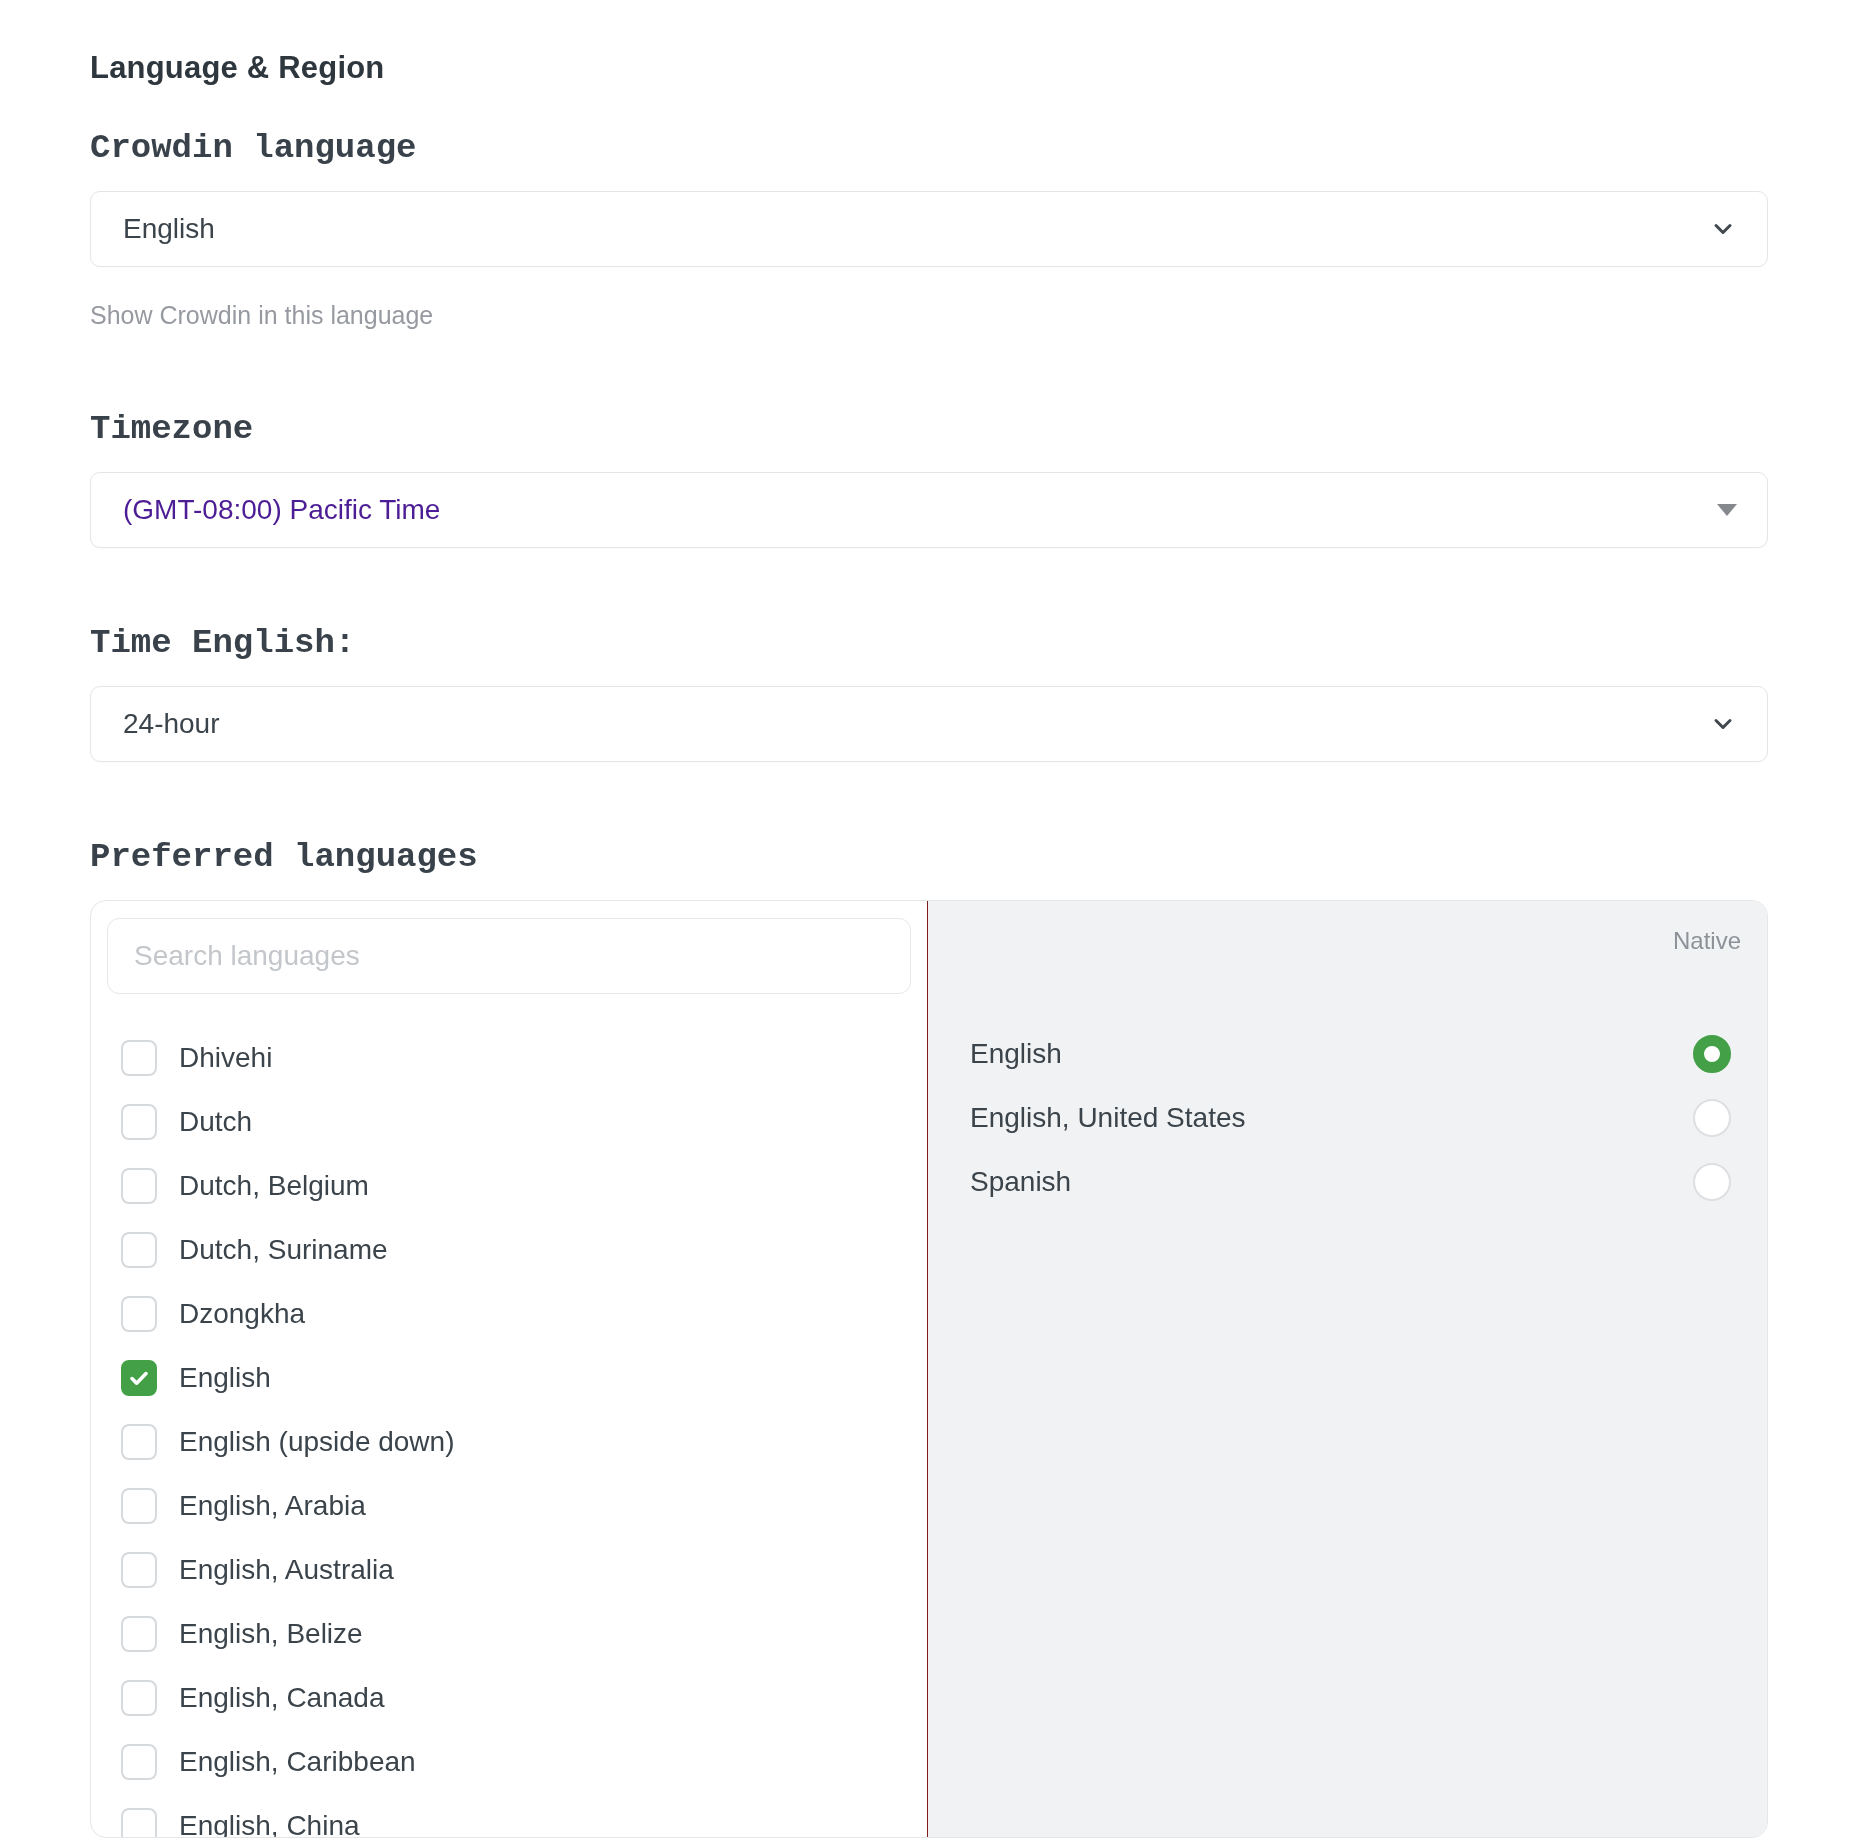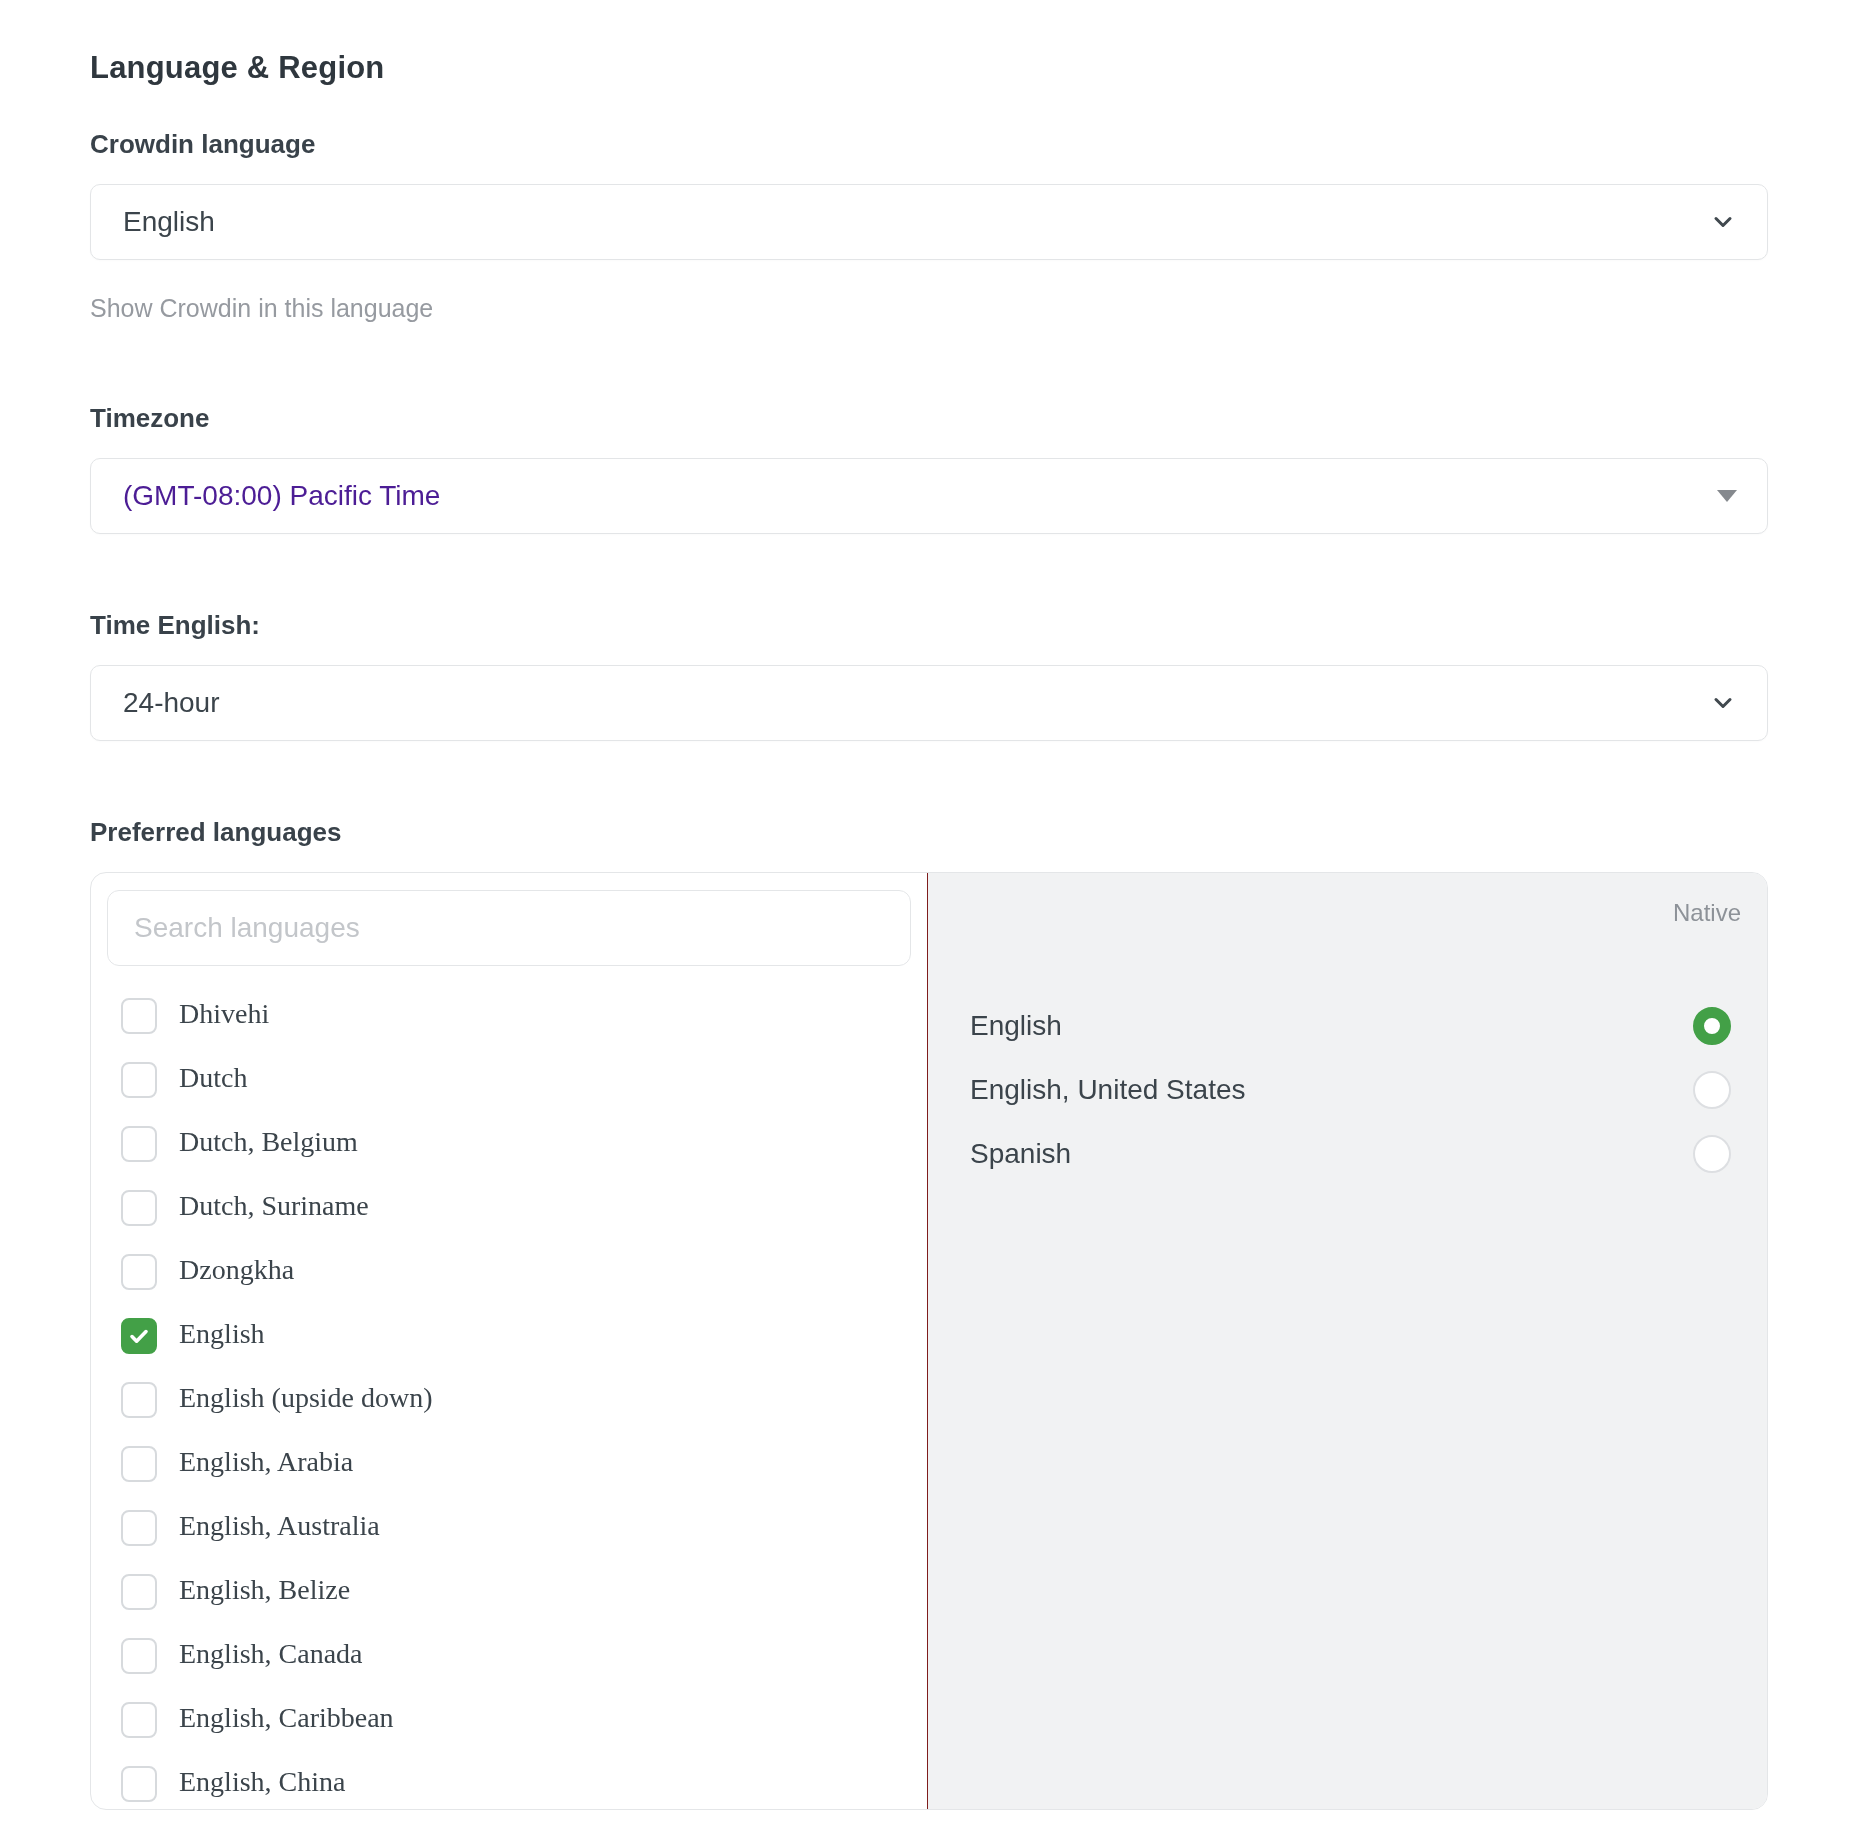--- a/index.html
+++ b/index.html
@@ -9,22 +9,23 @@
     font-family:"Liberation Sans","DejaVu Sans",sans-serif;
     color:#3b444b;
   }
   .content { padding:50px 105px 0 90px; }
 
   .page-title {
     font-size:31px; font-weight:700; color:#2f373e;
     margin-bottom:43px; letter-spacing:0.2px;
   }
   .field-label {
-    font-size:26px; font-weight:600; color:#39424a;
+    font-size:34px; font-weight:600; color:#39424a;
     margin-bottom:24px;
+    font-family:Liberation Mono, monospace;
   }
   .select-box {
     height:76px; width:100%;
     border:1px solid #e3e5e7; border-radius:10px; background:#fff;
     display:flex; align-items:center; justify-content:space-between;
     padding:0 30px 0 32px;
     box-shadow:0 1px 2px rgba(0,0,0,0.02);
     cursor:pointer;
   }
   .select-value { font-size:28px; color:#3b444b; }
@@ -50,22 +51,22 @@
   .pref-left { width:836px; flex:0 0 auto; overflow:hidden; }
   .search-input {
     display:block; margin:17px 0 0 16px; width:804px; height:76px;
     border:1px solid #e4e6e8; border-radius:12px;
     font-size:28px; color:#3b444b; padding:4px 26px; outline:none;
     font-family:"Liberation Sans","DejaVu Sans",sans-serif;
   }
   .search-input::placeholder { color:#c3c6ca; }
   .checkbox-list { margin-top:32px; }
   .lang-row {
-    height:64px; display:flex; 
-    padding-left:30px; cursor:pointer;font-family:Liberation Serif, serif;
+    height:64px; display:flex; align-items:center;
+    padding-left:30px; cursor:pointer;
   }
   .checkbox {
     width:36px; height:36px; flex:0 0 auto;
     border:2px solid #d7dadd; border-radius:8px; background:#fff;
     display:flex; align-items:center; justify-content:center;
   }
   .lang-row.checked .checkbox { background:#43a047; border-color:#43a047; }
   .check-icon { width:24px; height:24px; display:none; }
   .lang-row.checked .check-icon { display:block; }
   .lang-row .row-label { font-size:28px; color:#3b444b; margin-left:22px; }

